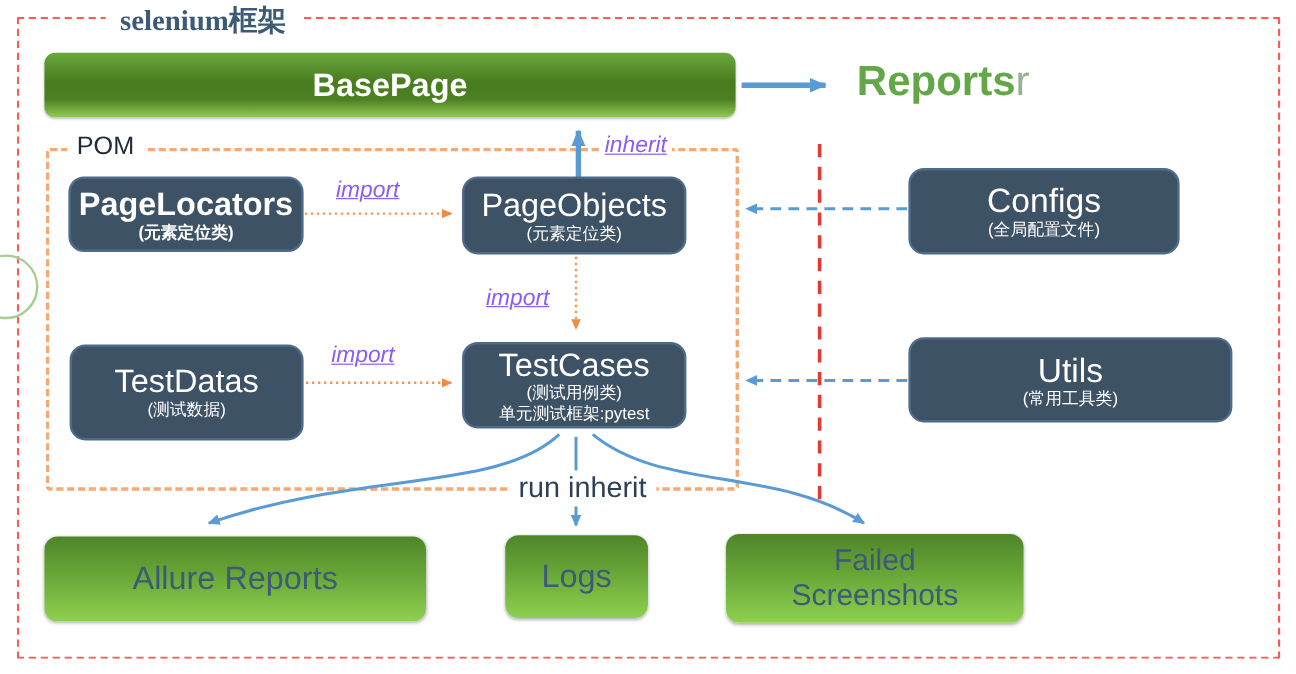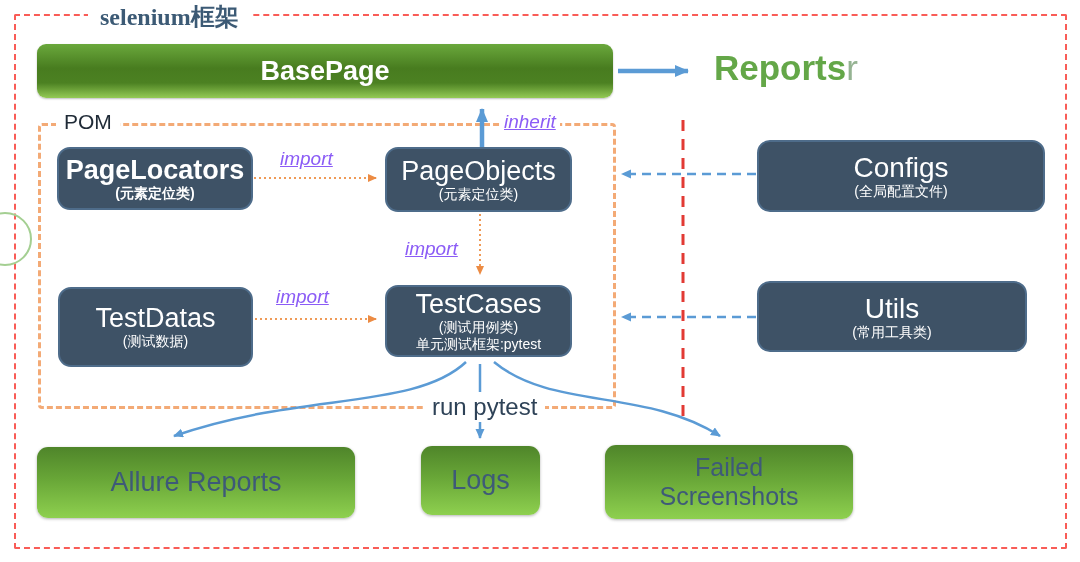--- a/index.html
+++ b/index.html
@@ -43,21 +43,21 @@
     position:absolute;background:#3e5266;border:2px solid #4e6c8a;border-radius:13px;
     color:#ffffff;display:flex;flex-direction:column;align-items:center;justify-content:center;
     text-align:center;box-sizing:border-box;
   }
   .dark-box .bt{font-size:27px;line-height:29px;}
   .dark-box .bs{font-size:14px;line-height:17px;}
   .box-pagelocators{left:57px;top:147px;width:196px;height:63px;font-weight:bold;}
   .box-pageobjects{left:385px;top:147px;width:187px;height:65px;}
   .box-testdatas{left:58px;top:287px;width:195px;height:80px;}
   .box-testcases{left:385px;top:285px;width:187px;height:72px;}
-  .box-configs{left:757px;top:140px;width:288px;height:72px;}
+  .box-configs{left:757px;top:140px;width:226px;height:72px;}
   .box-utils{left:757px;top:281px;width:270px;height:71px;}
   .box-configs .bt,.box-utils .bt{font-size:28px;line-height:31px;}
   
   .green-box{
     position:absolute;border-radius:11px;
     background:linear-gradient(180deg,#4f852a 0%,#68a637 45%,#8ed04f 100%);
     display:flex;flex-direction:column;align-items:center;justify-content:center;
     color:#3e5a78;font-size:27px;text-align:center;
     box-shadow:0 1px 3px rgba(0,0,0,.3);
   }
@@ -162,21 +162,21 @@
   </div>
   <div class="dark-box box-utils">
     <div class="bt">Utils</div>
     <div class="bs">(常用工具类)</div>
   </div>
 
   <div class="edge-label lbl-import-1">import</div>
   <div class="edge-label lbl-inherit">inherit</div>
   <div class="edge-label lbl-import-2">import</div>
   <div class="edge-label lbl-import-3">import</div>
-  <div class="lbl-run-result">run pytest</div>
+  <div class="lbl-run-result">run inherit</div>
 
   <div class="green-box box-logs">
     <span>Logs</span>
   </div>
   <div class="green-box box-allure">
     <span>Allure Reports</span>
   </div>
   <div class="green-box box-failed">
     <span>Failed</span>
     <span>Screenshots</span>

